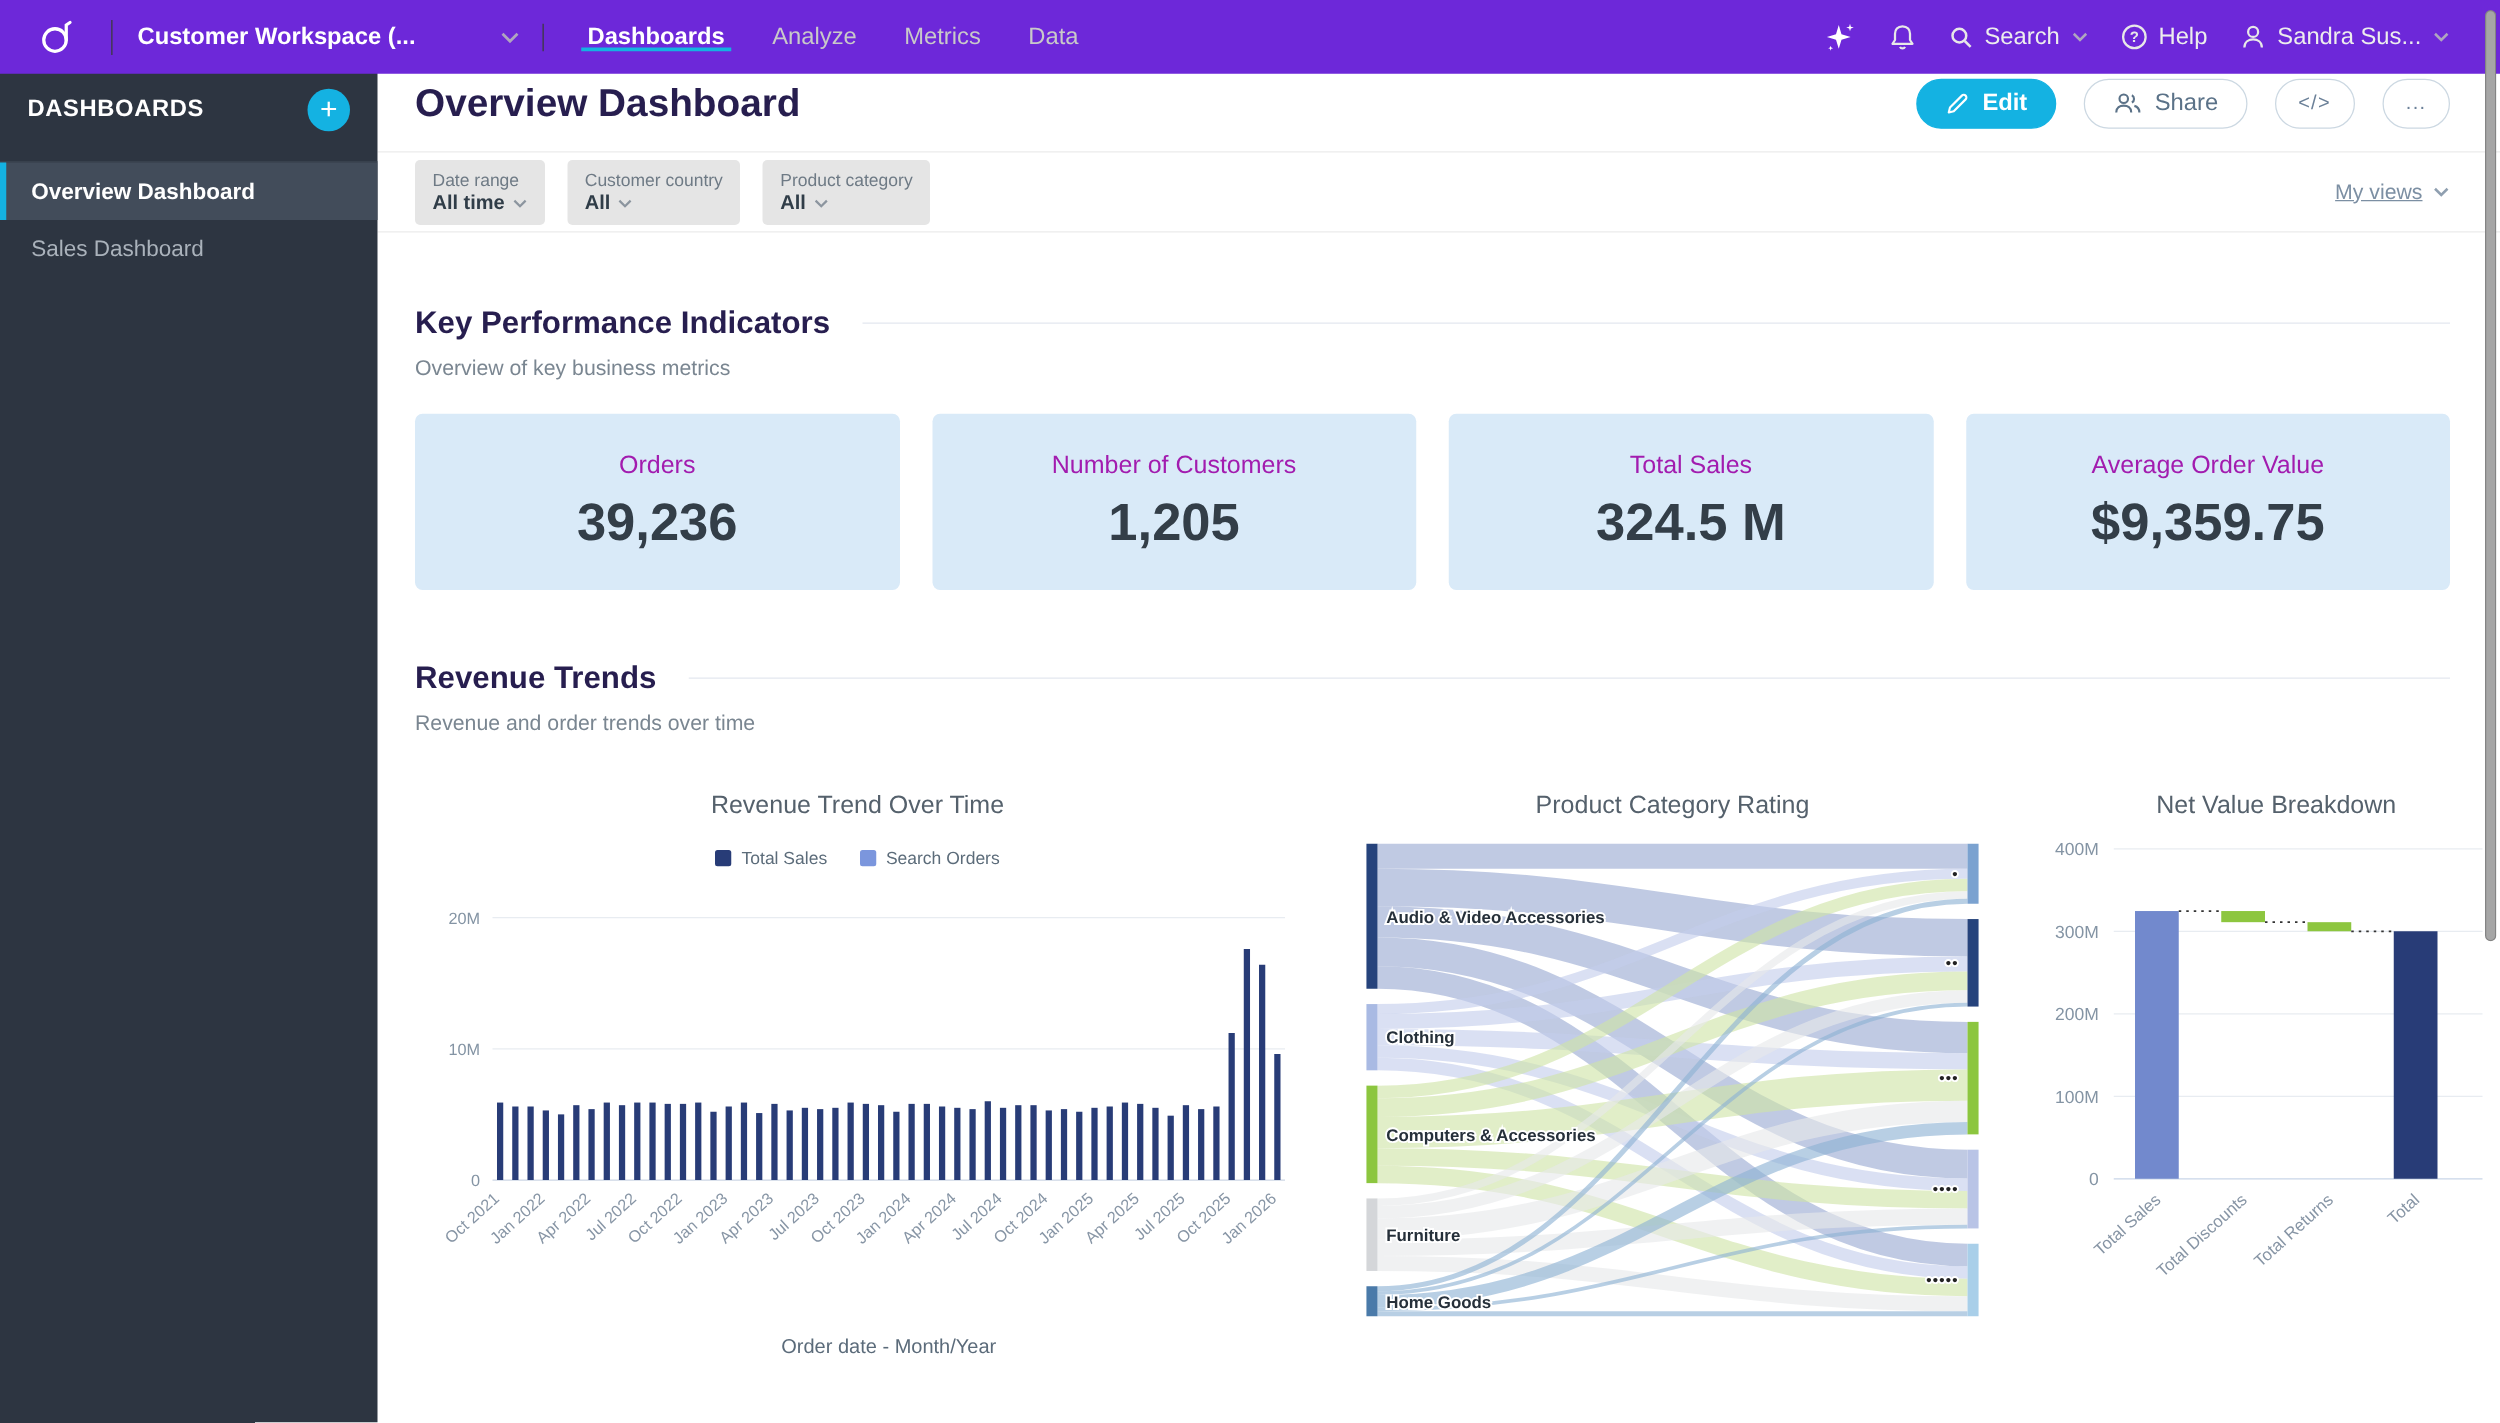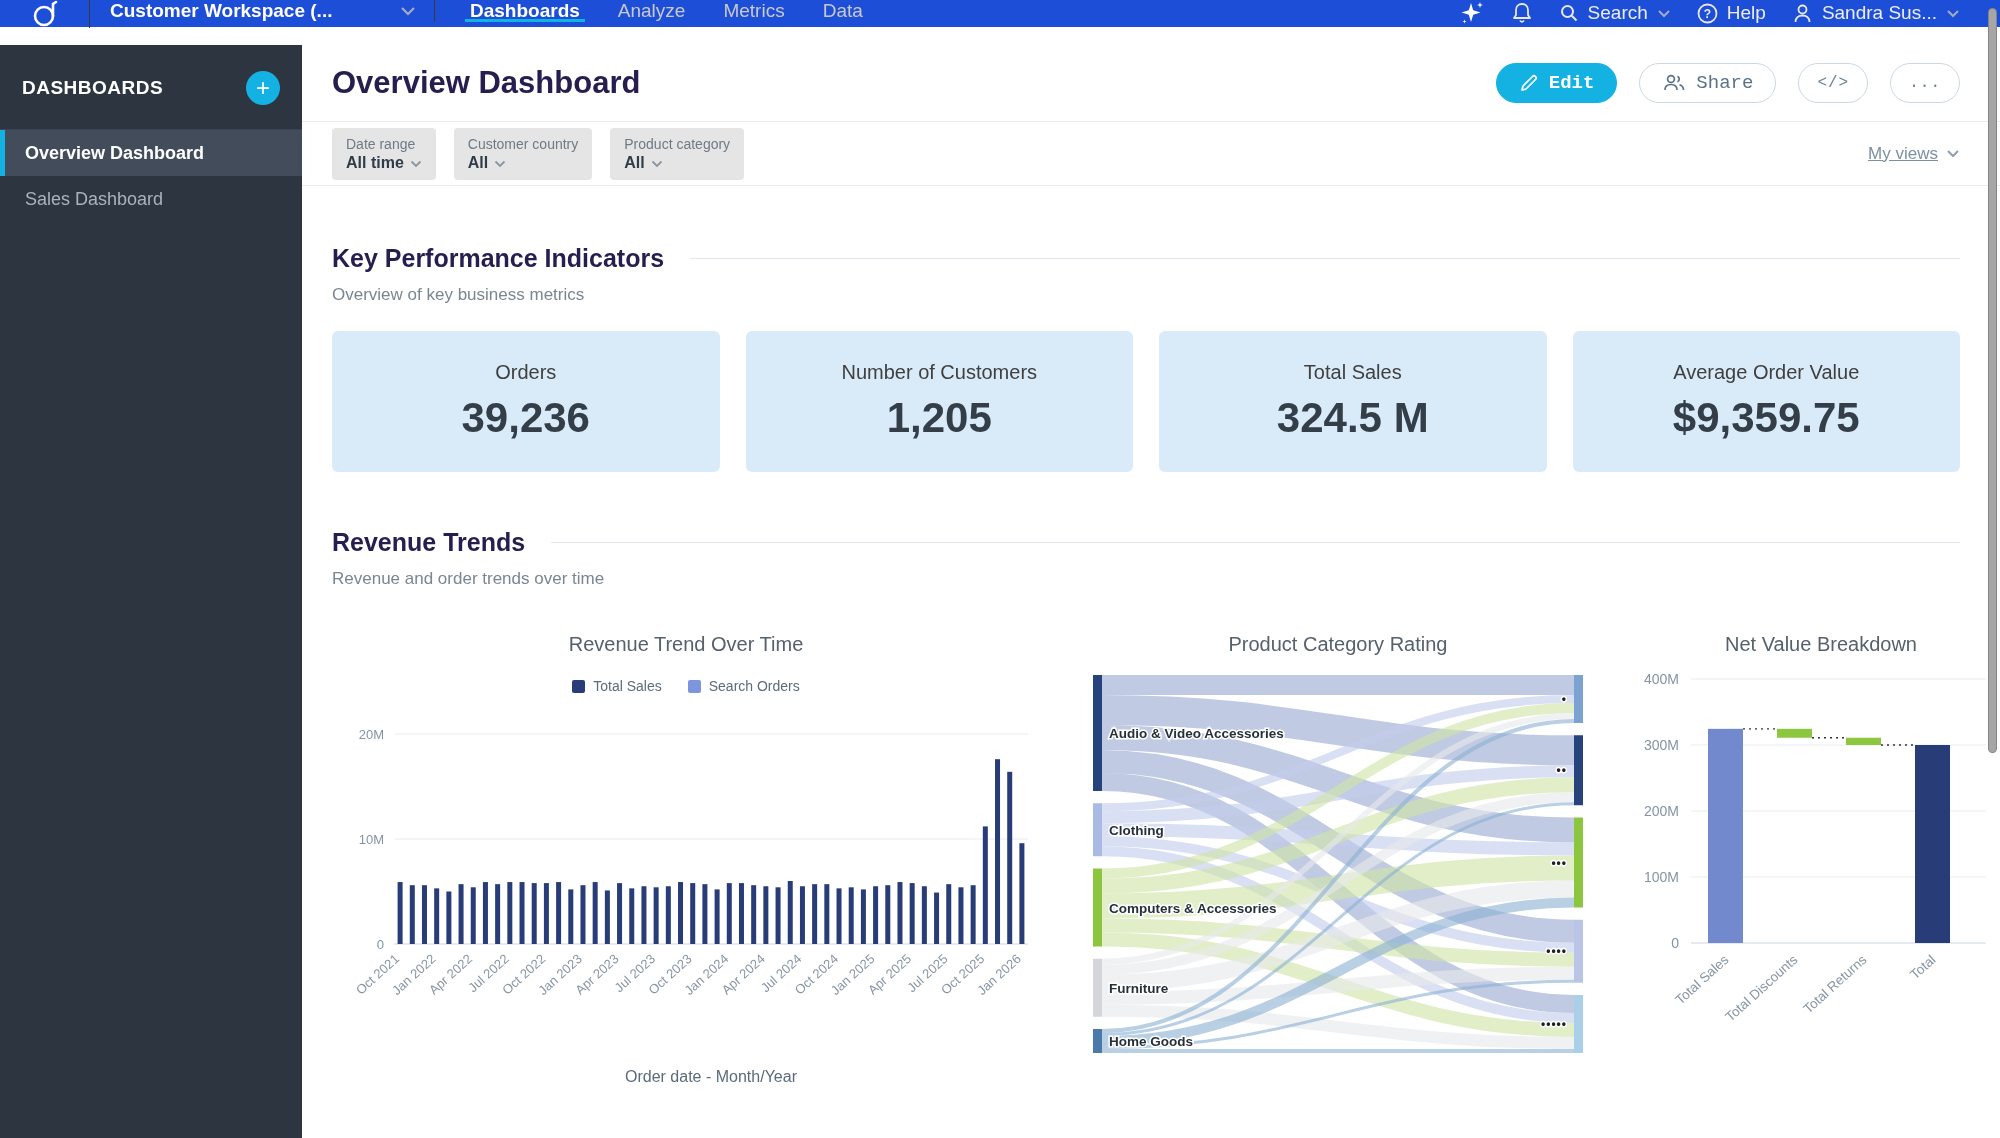--- a/index.html
+++ b/index.html
@@ -1,21 +1,21 @@
 <!DOCTYPE html>
 <html><head>
 <meta charset="utf-8">
 <style>
   * { margin:0; padding:0; box-sizing:border-box; }
   html,body { width:2000px; height:1138px; overflow:hidden; background:#fff;
     font-family:"Liberation Sans", sans-serif; position:relative; }
 
   
-  .topbar { position:absolute; top:0; left:0; width:2000px; height:27px; background:#1d4ed8;
-    display:flex; align-items:flex-start; color:#fff; z-index:30; }
+  .topbar { position:absolute; top:0; left:0; width:2000px; height:59px; background:#6d28d9;
+    display:flex; align-items:center; color:#fff; z-index:30; }
   .tb-cell { display:flex; align-items:center; }
   .tb-logo { width:90px; justify-content:center; border-right:1px solid #3a3a3a; }
   .tb-workspace { width:345px; border-right:1px solid #3a3a3a; padding:0 18px 0 20px;
     justify-content:space-between; cursor:pointer; }
   .tb-workspace .ws-name { font-size:19px; font-weight:bold; white-space:nowrap; }
   .tb-nav { display:flex; align-items:stretch; margin-left:16px; }
   .tb-nav-item { position:relative; display:flex; align-items:center; padding:0 19px;
     font-size:19px; color:#c9c9c9; cursor:pointer; }
   .tb-nav-item.active { color:#fff; font-weight:bold; }
   .tb-nav-item.active::after { content:""; position:absolute; left:14px; right:14px; bottom:0;
@@ -36,21 +36,21 @@
     color:#aab2bb; cursor:pointer; border-left:5px solid transparent; }
   .sb-item.active { background:#424c5a; color:#fff; font-weight:bold; border-left:5px solid #14b2e2; }
 
   
   .main { position:absolute; top:45px; left:302px; right:0; bottom:0; background:#fff; }
   .page-head { height:77px; display:flex; align-items:center; padding:0 40px 0 30px;
     border-bottom:1px solid #ebebeb; }
   .page-title { font-size:31px; font-weight:bold; color:#271e4f; }
   .head-actions { margin-left:auto; display:flex; align-items:center; gap:22px; }
   .btn { height:40px; border-radius:20px; display:flex; align-items:center; gap:10px;
-    font-size:19px; cursor:pointer; border:1px solid #ccd8e2; background:#fff; color:#5b7288; padding:0 22px;font-family:Liberation Mono, monospace; }
+    font-size:19px; cursor:pointer; border:1px solid #ccd8e2; background:#fff; color:#5b7288; padding:0 22px; }
   .btn-primary { background:#14b2e2; border-color:#14b2e2; color:#fff; font-weight:bold; }
   .btn-sq { padding:0 18px; font-size:16px; letter-spacing:1px; color:#6b8098; }
 
   .filter-bar { height:64px; display:flex; align-items:center; padding:0 40px 0 30px; gap:18px;
     border-bottom:1px solid #ebebeb; }
   .chip { background:#e5e5e5; border-radius:4px; padding:8px 14px; cursor:pointer; }
   .chip-label { font-size:14px; color:#6e7a85; display:block; }
   .chip-value { font-size:16px; font-weight:bold; color:#303d48; display:inline-block; margin-top:2px; }
   .chip .chev { margin-left:6px; color:#7d8893; }
   .my-views { margin-left:auto; display:flex; align-items:center; gap:8px; color:#7c8fa3;
@@ -59,21 +59,21 @@
 
   .content { padding:46px 40px 0 30px; }
   .sec-row { display:flex; align-items:center;margin-top:12px; }
   .sec-title { font-size:25px; font-weight:bold; color:#271e4f; white-space:nowrap; }
   .sec-rule { flex:1; height:1px; background:#e3e7f0; margin-left:26px; }
   .sec-sub { font-size:17px; color:#7a8691; margin-top:12px; }
 
   .kpi-grid { display:grid; grid-template-columns:repeat(4,1fr); gap:26px; margin-top:26px; }
   .kpi-card { background:#d9eaf8; border-radius:6px; height:141px; display:flex; flex-direction:column;
     align-items:center; justify-content:center; gap:10px; }
-  .kpi-label { font-size:20px; color:#404040; }
+  .kpi-label { font-size:20px; color:#a21caf; }
   .kpi-value { font-size:42px; font-weight:bold; color:#333e48; }
 
   .sec2 { margin-top:56px; }
   .charts-grid { display:grid; grid-template-columns:708px 490px 370px; column-gap:53px; margin-top:44px; }
   .chart-title { font-size:20px; color:#55616c; text-align:center; }
   .chart-panel svg { display:block; }
   #sankey-wrap svg { margin-top:18px; }
   .legend { display:flex; justify-content:center; gap:26px; margin-top:22px; height:16px; }
   .legend-item { display:flex; align-items:center; gap:8px; font-size:14px; color:#5c6c7a; }
   .legend-swatch { width:13px; height:13px; border-radius:2px; display:inline-block; }

